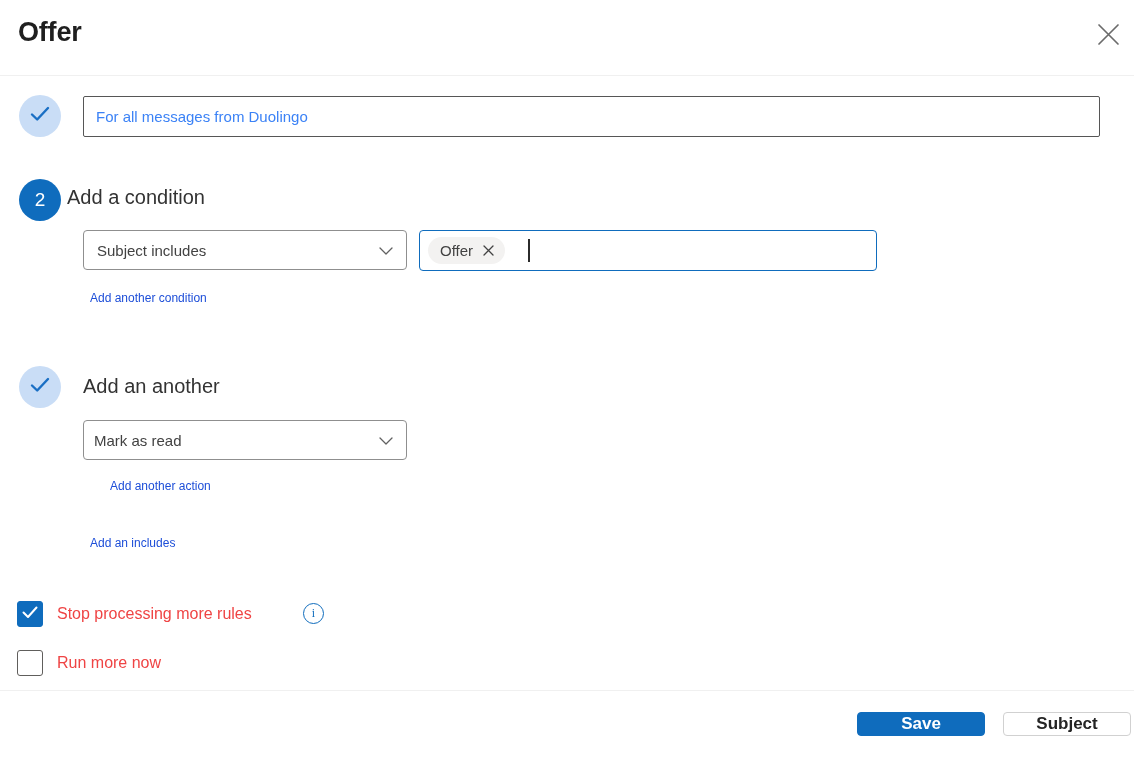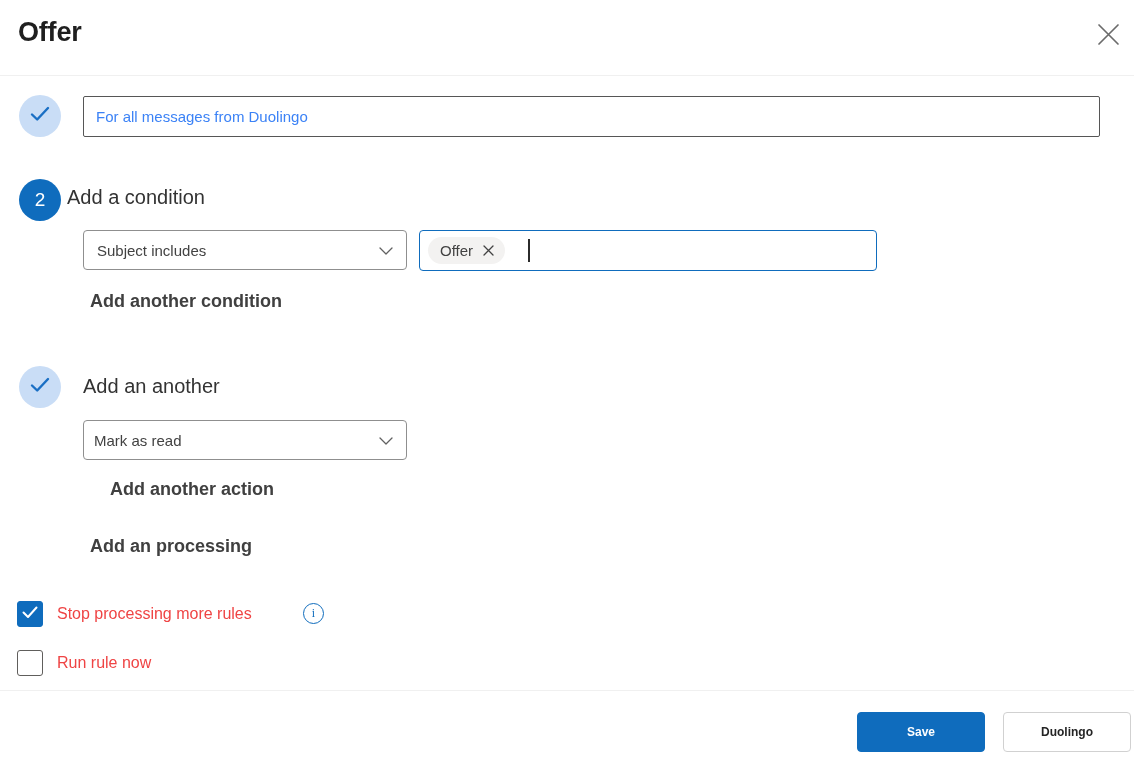--- a/index.html
+++ b/index.html
@@ -34,39 +34,39 @@
   .dropdown-text { font-size: 15px; color: #424242; }
   .dd-condition { left: 83px; top: 230px; gap: 8px; }
   .dd-action { left: 83px; top: 420px; padding-left: 10px; }
 
   .keywords-box { left: 419px; top: 230px; width: 458px; height: 41px; border: 1.5px solid #0f6cbd; border-radius: 4px; background: #fff; display: flex; align-items: center; padding: 0 8px; cursor: text; }
   .chip { height: 27px; background: #f3f2f1; border-radius: 14px; display: inline-flex; align-items: center; gap: 10px; padding: 0 11px 0 12px; }
   .chip-label { font-size: 15px; color: #424242; }
   .chip-x { display: flex; align-items: center; cursor: pointer; }
   .caret { width: 1.5px; height: 23px; background: #2b2b2b; margin-left: 23px; }
 
-  .link { font-size: 18px; color: #404040; cursor: pointer; text-decoration: none; font-weight: bold; }
+  .link { font-size: 12px; color: #1d4ed8; cursor: pointer; text-decoration: none; }
   .link-add-condition { left: 90px; top: 291px; }
   .link-add-action { left: 90px; top: 479px; margin-left: 20px; }
   .link-add-exception { left: 90px; top: 536px; }
 
   
   .checkbox { width: 26px; height: 26px; border-radius: 3px; border: 1px solid #605e5c; background: #fff; display: flex; align-items: center; justify-content: center; cursor: pointer; }
   .checkbox.is-checked { background: #0f6cbd; border-color: #0f6cbd; }
   .checkbox .tick { display: none; }
   .checkbox.is-checked .tick { display: block; }
   .cb-1 { left: 17px; top: 601px; }
   .cb-2 { left: 17px; top: 650px; }
   .cb-label { font-size: 16px; color: #ef4444; }
   .cb-label-1 { left: 57px; top: 605px; }
   .cb-label-2 { left: 57px; top: 654px; }
   .info-icon { left: 303px; top: 603px; width: 21px; height: 21px; border: 1.5px solid #0f6cbd; border-radius: 50%; color: #0f6cbd; font-size: 12px; font-style: normal; display: flex; align-items: center; justify-content: center; cursor: pointer; font-family: "Liberation Serif", serif; }
 
   
-  .btn { height: 40px; border-radius: 4px; font-size: 12px; font-weight: 700; font-family: "Liberation Sans", sans-serif; cursor: pointer; display: flex; align-items: center; justify-content: center; }
+  .btn { height: 24px; border-radius: 4px; font-size: 17px; font-weight: 700; font-family: "Liberation Sans", sans-serif; cursor: pointer; display: flex; align-items: center; justify-content: center; }
   .btn-save { left: 857px; top: 712px; width: 128px; background: #0f6cbd; color: #ffffff; border: 1px solid #0f6cbd; }
   .btn-discard { left: 1003px; top: 712px; width: 128px; background: #ffffff; color: #242424; border: 1px solid #d1d1d1; }
 </style>
 </head>
 <body>
 
 <div class="abs dialog-title">Offer</div>
 <button class="abs close-btn">
   <span>
     <svg width="23" height="23" viewBox="0 0 23 23">
@@ -125,32 +125,32 @@
 <div class="abs dropdown dd-action">
   <span class="dropdown-text">Mark as read</span>
   <span>
     <svg width="14" height="8" viewBox="0 0 14 8">
         <path d="M1 1 L7 7 L13 1" stroke="#616161" stroke-width="1.3" fill="none" stroke-linecap="round" stroke-linejoin="round"></path>
       </svg>
   </span>
 </div>
 
 <a class="abs link link-add-action">Add another action</a>
-<a class="abs link link-add-exception">Add an processing</a>
+<a class="abs link link-add-exception">Add an includes</a>
 
 <div class="abs checkbox cb-1 is-checked">
   <span class="tick">
     <svg width="16" height="13" viewBox="0 0 16 13">
         <path d="M1.5 6.5 L6 11 L14.5 1.5" stroke="#ffffff" stroke-width="2" fill="none" stroke-linecap="round" stroke-linejoin="round"></path>
       </svg>
   </span>
 </div>
 <div class="abs cb-label cb-label-1">Stop processing more rules</div>
 <i class="abs info-icon">i</i>
 
 <div class="abs checkbox cb-2">
   
 </div>
-<div class="abs cb-label cb-label-2">Run rule now</div>
+<div class="abs cb-label cb-label-2">Run more now</div>
 
 <div class="abs divider divider-bottom"></div>
 <button class="abs btn btn-save">Save</button>
-<button class="abs btn btn-discard">Duolingo</button>
+<button class="abs btn btn-discard">Subject</button>
 
 </body></html>

